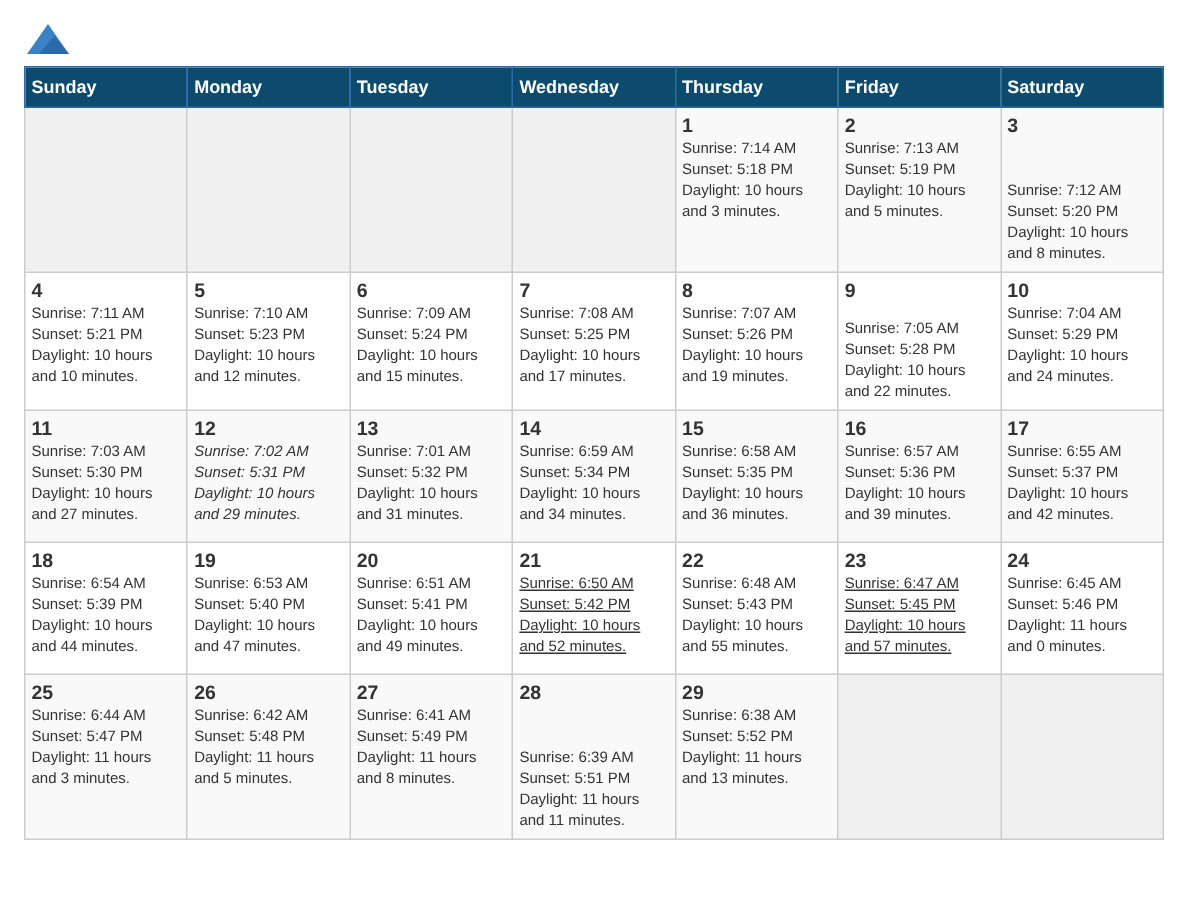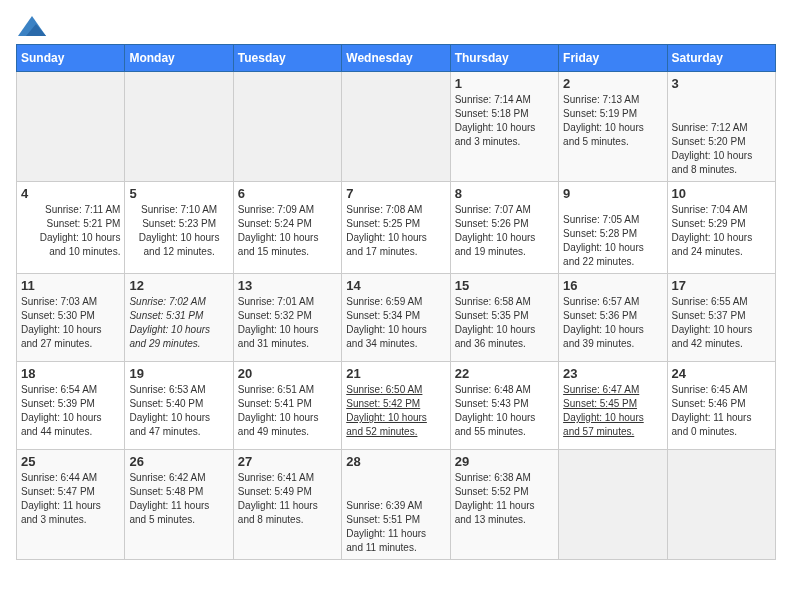--- a/index.html
+++ b/index.html
@@ -51,21 +51,21 @@
     .location-title {
       font-size: 16px;
       color: #555;
     }
     table {
       width: 100%;
       border-collapse: collapse;
       font-size: 11px;
     }
     thead tr th {
-      background: #3b82f6;
+      background: #0c4a6e;
       color: #fff;
       padding: 6px 4px;
       text-align: left;
       font-size: 12px;
       font-weight: bold;
       border: 1px solid #2a6aaa;
     }
     tbody tr td {
       border: 1px solid #ccc;
       vertical-align: top;
@@ -152,28 +152,28 @@
           <div class="day-number">3</div>
           <div class="day-info" style="white-space: pre-line; margin-top: 30px;">Sunrise: 7:12 AM
 Sunset: 5:20 PM
 Daylight: 10 hours
 and 8 minutes.</div>
         </td>
       </tr>
       <tr>
         <td>
           <div class="day-number">4</div>
-          <div class="day-info" style="white-space: pre-line; text-align: right;">Sunrise: 7:11 AM
+          <div class="day-info" style="white-space: pre-line;">Sunrise: 7:11 AM
 Sunset: 5:21 PM
 Daylight: 10 hours
 and 10 minutes.</div>
         </td>
         <td>
           <div class="day-number">5</div>
-          <div class="day-info" style="white-space: pre-line; text-align: center;">Sunrise: 7:10 AM
+          <div class="day-info" style="white-space: pre-line;">Sunrise: 7:10 AM
 Sunset: 5:23 PM
 Daylight: 10 hours
 and 12 minutes.</div>
         </td>
         <td>
           <div class="day-number">6</div>
           <div class="day-info" style="white-space: pre-line;">Sunrise: 7:09 AM
 Sunset: 5:24 PM
 Daylight: 10 hours
 and 15 minutes.</div>

